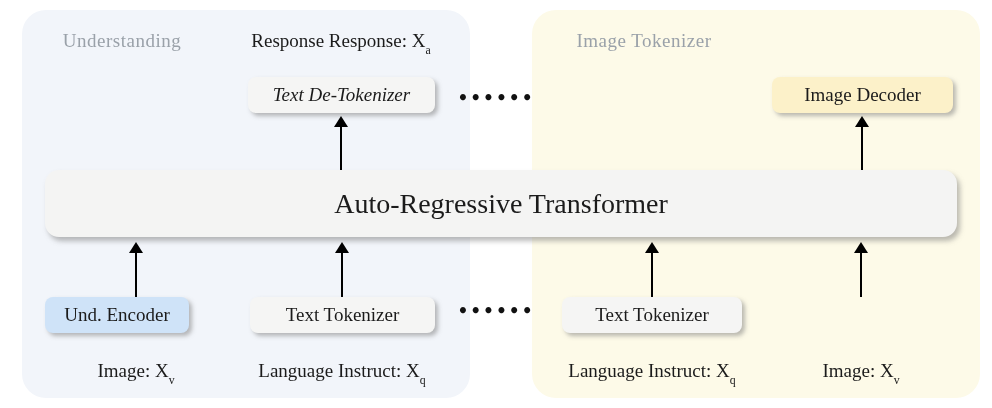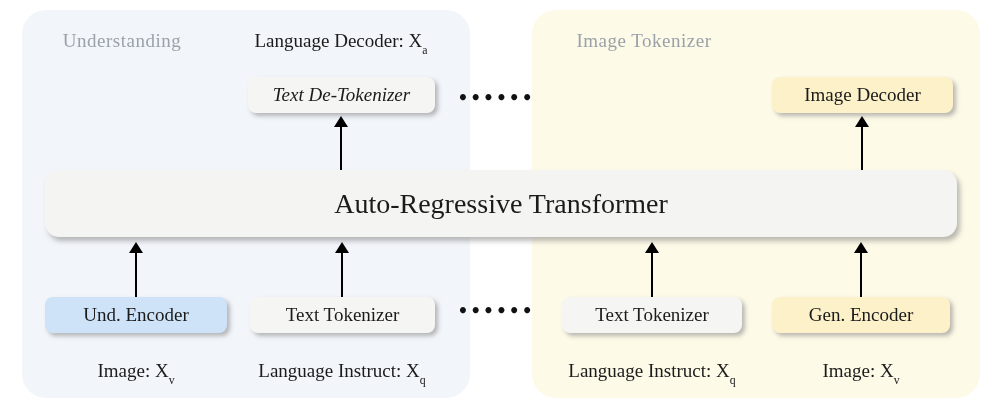--- a/index.html
+++ b/index.html
@@ -41,21 +41,21 @@
 </head>
 <body>
 
 <div class="canvas">
 
   <div class="panel panel-left"></div>
   <div class="panel panel-right"></div>
 
   <div class="lbl muted" style="left:37px;top:30px;width:170px;">Understanding</div>
   <div class="lbl" style="left:231px;top:30px;width:220px;">
-    <span>Language Decoder: X</span><sub>a</sub>
+    <span>Response Response: X</span><sub>a</sub>
   </div>
   <div class="lbl muted" style="left:559px;top:30px;width:170px;">Image Tokenizer</div>
 
   <div class="box box-neutral" style="left:248px;top:77px;width:187px;font-style:italic;">Text De-Tokenizer</div>
   <div class="box box-yellow" style="left:772px;top:77px;width:181px;">Image Decoder</div>
 
   <div class="dots" style="left:496px;top:88px;">••••••</div>
   <div class="dots" style="left:496px;top:301px;">••••••</div>
 
   <div class="transformer">Auto-Regressive Transformer</div>
@@ -79,24 +79,23 @@
     </div>
   <div class="arrow" style="left:652px;top:242px;height:55px;">
       <div class="head"></div>
       <div class="shaft"></div>
     </div>
   <div class="arrow" style="left:861px;top:242px;height:55px;">
       <div class="head"></div>
       <div class="shaft"></div>
     </div>
 
-  <div class="box box-blue" style="left:45px;top:297px;width:182px;">Und. Encoder</div>
+  <div class="box box-blue" style="left:45px;top:297px;width:144px;">Und. Encoder</div>
   <div class="box box-neutral" style="left:250px;top:297px;width:185px;">Text Tokenizer</div>
   <div class="box box-neutral" style="left:562px;top:297px;width:180px;">Text Tokenizer</div>
-  <div class="box box-yellow" style="left:772px;top:297px;width:178px;">Gen. Encoder</div>
 
   <div class="lbl" style="left:56px;top:360px;width:160px;">
     <span>Image: X</span><sub>v</sub>
   </div>
   <div class="lbl" style="left:232px;top:360px;width:220px;">
     <span>Language Instruct: X</span><sub>q</sub>
   </div>
   <div class="lbl" style="left:542px;top:360px;width:220px;">
     <span>Language Instruct: X</span><sub>q</sub>
   </div>

